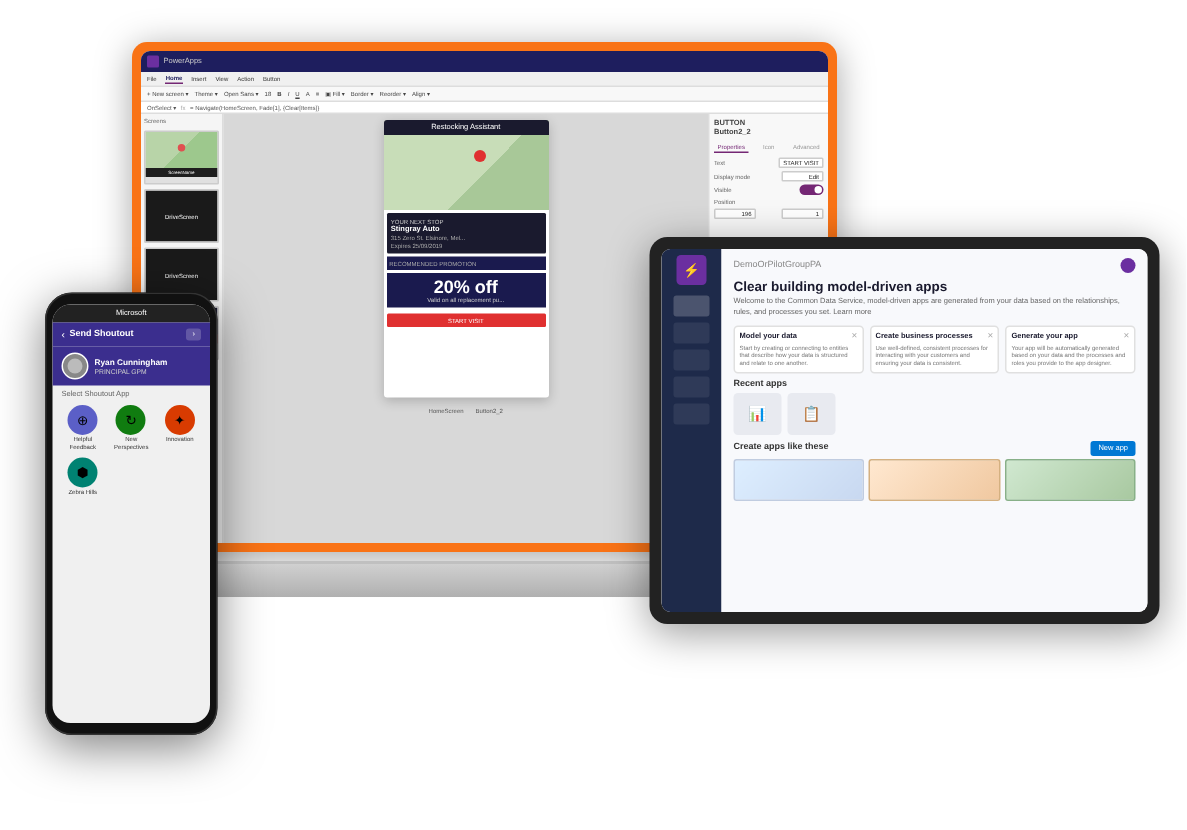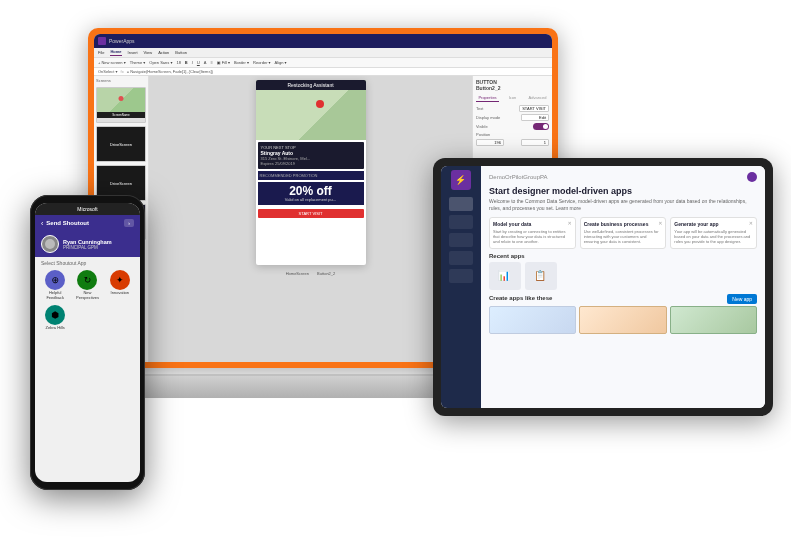--- a/index.html
+++ b/index.html
@@ -803,21 +803,21 @@
           <div class="tablet-nav-item"></div>
           <div class="tablet-nav-item"></div>
         </div>
         <div class="tablet-content">
           <div class="tablet-topbar">
             <span class="tablet-topbar-title">DemoOrPilotGroupPA</span>
             <div class="tablet-topbar-right">
               <div class="tablet-user-dot"></div>
             </div>
           </div>
-          <div class="tablet-heading">Start designer model-driven apps</div>
+          <div class="tablet-heading">Clear building model-driven apps</div>
           <div class="tablet-subtitle">Welcome to the Common Data Service, model-driven apps are generated from your data based on the relationships, rules, and processes you set. Learn more</div>
           <div class="tablet-cards-row">
             <div class="tablet-card">
               <span class="tablet-card-close">✕</span>
               <div class="tablet-card-title">Model your data</div>
               <div class="tablet-card-text">Start by creating or connecting to entities that describe how your data is structured and relate to one another.</div>
             </div>
             <div class="tablet-card">
               <span class="tablet-card-close">✕</span>
               <div class="tablet-card-title">Create business processes</div>

